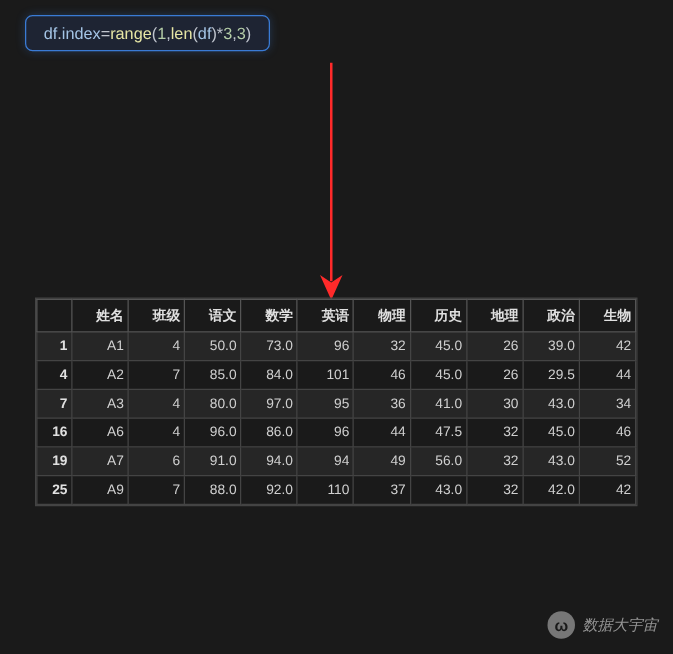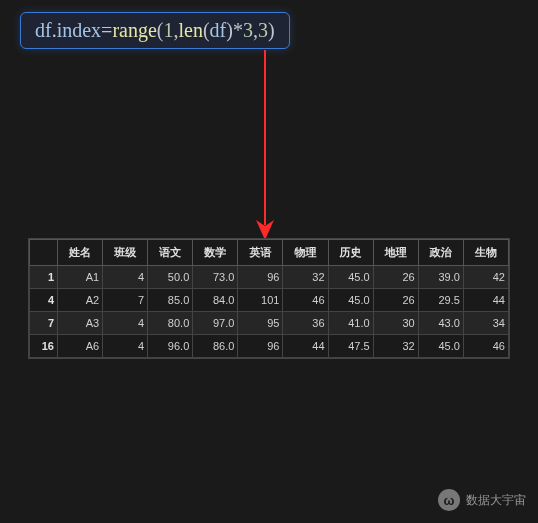--- a/index.html
+++ b/index.html
@@ -16,22 +16,22 @@
       overflow: hidden;
     }
     .code-box {
       position: absolute;
       top: 12px;
       left: 20px;
       background: #1e2433;
       border: 1px solid #3a7bd5;
       border-radius: 6px;
       padding: 6px 14px;
-      font-family: Liberation Serif, serif;
-      font-size: 20px;
+      font-family: Liberation Sans, sans-serif;
+      font-size: 13px;
       box-shadow: 0 0 8px rgba(58,123,213,0.3);
     }
     .ident { color: #a5c5e6; }
     .punct { color: #c0c5ce; }
     .func { color: #e6e6a5; }
     .num { color: #b5cea8; }
     .op { color: #c0c5ce; }
     
     .arrow-svg {
       position: absolute;
@@ -52,20 +52,21 @@
     table {
       border-collapse: collapse;
       width: 100%;
       font-size: 11px;
       color: #d0d0d0;
     }
     
     th {
       font-weight: bold;
       padding: 5px 3px;
+      text-align: right;
       border: 1px solid #555;
       background: #1a1a1a;
       color: #e0e0e0;
       white-space: nowrap;
     }
     th:first-child {
       width: 28px;
     }
     
     td {
@@ -104,20 +105,21 @@
       display: flex;
       align-items: center;
       justify-content: center;
       color: #1a1a1a;
       font-size: 13px;
       font-weight: bold;
     }
     .wm-text {
       color: #aaa;
       font-size: 12px;
+      font-style: italic;
     }
   </style>
 </head>
 <body>
 
 <div class="code-box">
   <span class="ident">df</span><span class="punct">.</span><span class="ident">index</span><span class="op">=</span><span class="func">range</span><span class="punct">(</span><span class="num">1</span><span class="punct">,</span><span class="func">len</span><span class="punct">(</span><span class="ident">df</span><span class="punct">)</span><span class="op">*</span><span class="num">3</span><span class="punct">,</span><span class="num">3</span><span class="punct">)</span>
 </div>
 
 <svg class="arrow-svg" viewBox="0 0 30 190">
@@ -188,20 +190,46 @@
           <td>4</td>
           <td>96.0</td>
           <td>86.0</td>
           <td>96</td>
           <td>44</td>
           <td>47.5</td>
           <td>32</td>
           <td>45.0</td>
           <td>46</td>
         </tr>
+        <tr>
+          <td class="idx">19</td>
+          <td>A7</td>
+          <td>6</td>
+          <td>91.0</td>
+          <td>94.0</td>
+          <td>94</td>
+          <td>49</td>
+          <td>56.0</td>
+          <td>32</td>
+          <td>43.0</td>
+          <td>52</td>
+        </tr>
+        <tr>
+          <td class="idx">25</td>
+          <td>A9</td>
+          <td>7</td>
+          <td>88.0</td>
+          <td>92.0</td>
+          <td>110</td>
+          <td>37</td>
+          <td>43.0</td>
+          <td>32</td>
+          <td>42.0</td>
+          <td>42</td>
+        </tr>
       </tbody>
   </table>
 </div>
 
 <div class="watermark">
   <div class="wm-logo">ω</div>
   <div class="wm-text">数据大宇宙</div>
 </div>
 
 </body></html>

